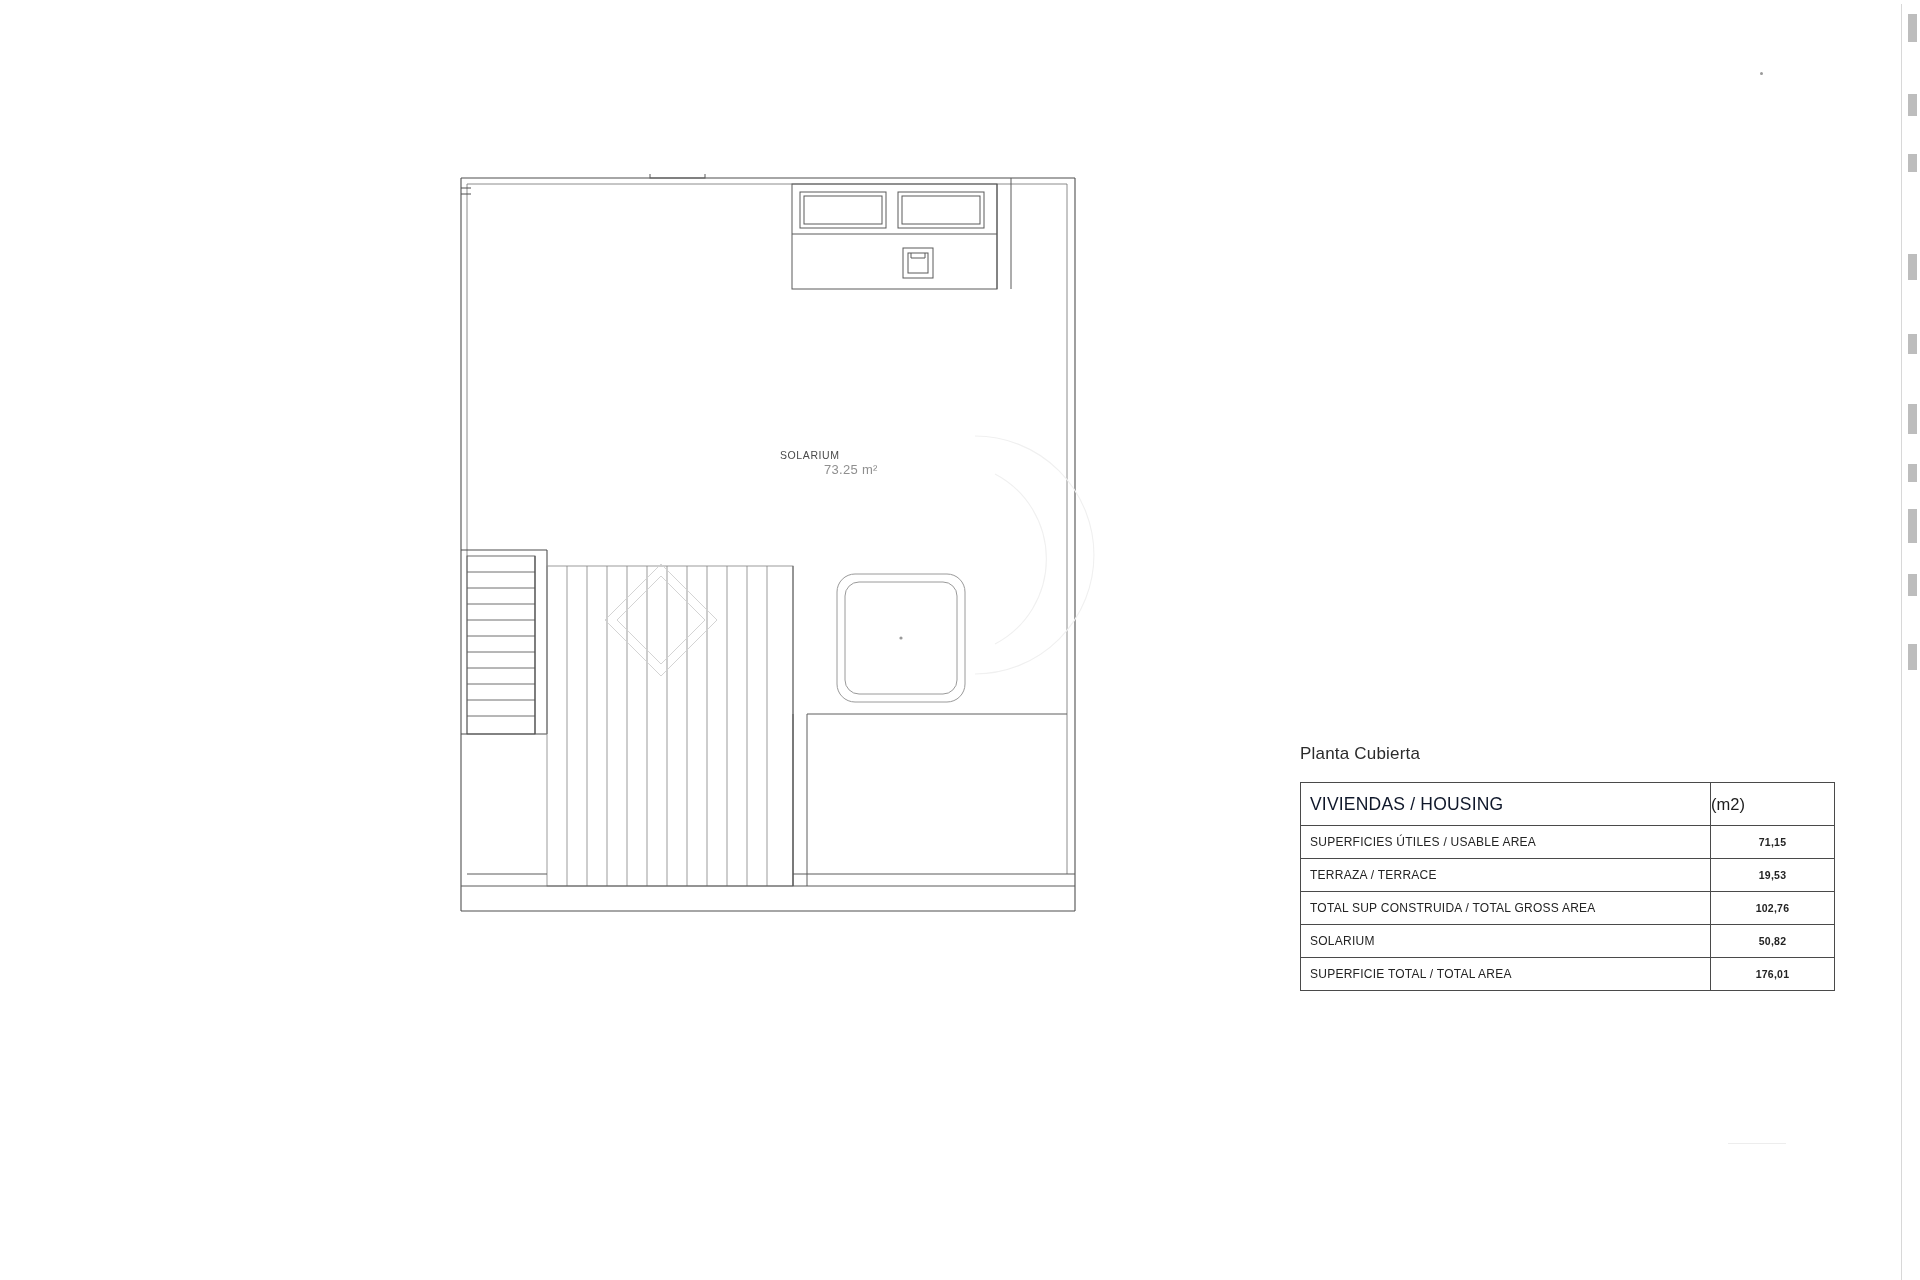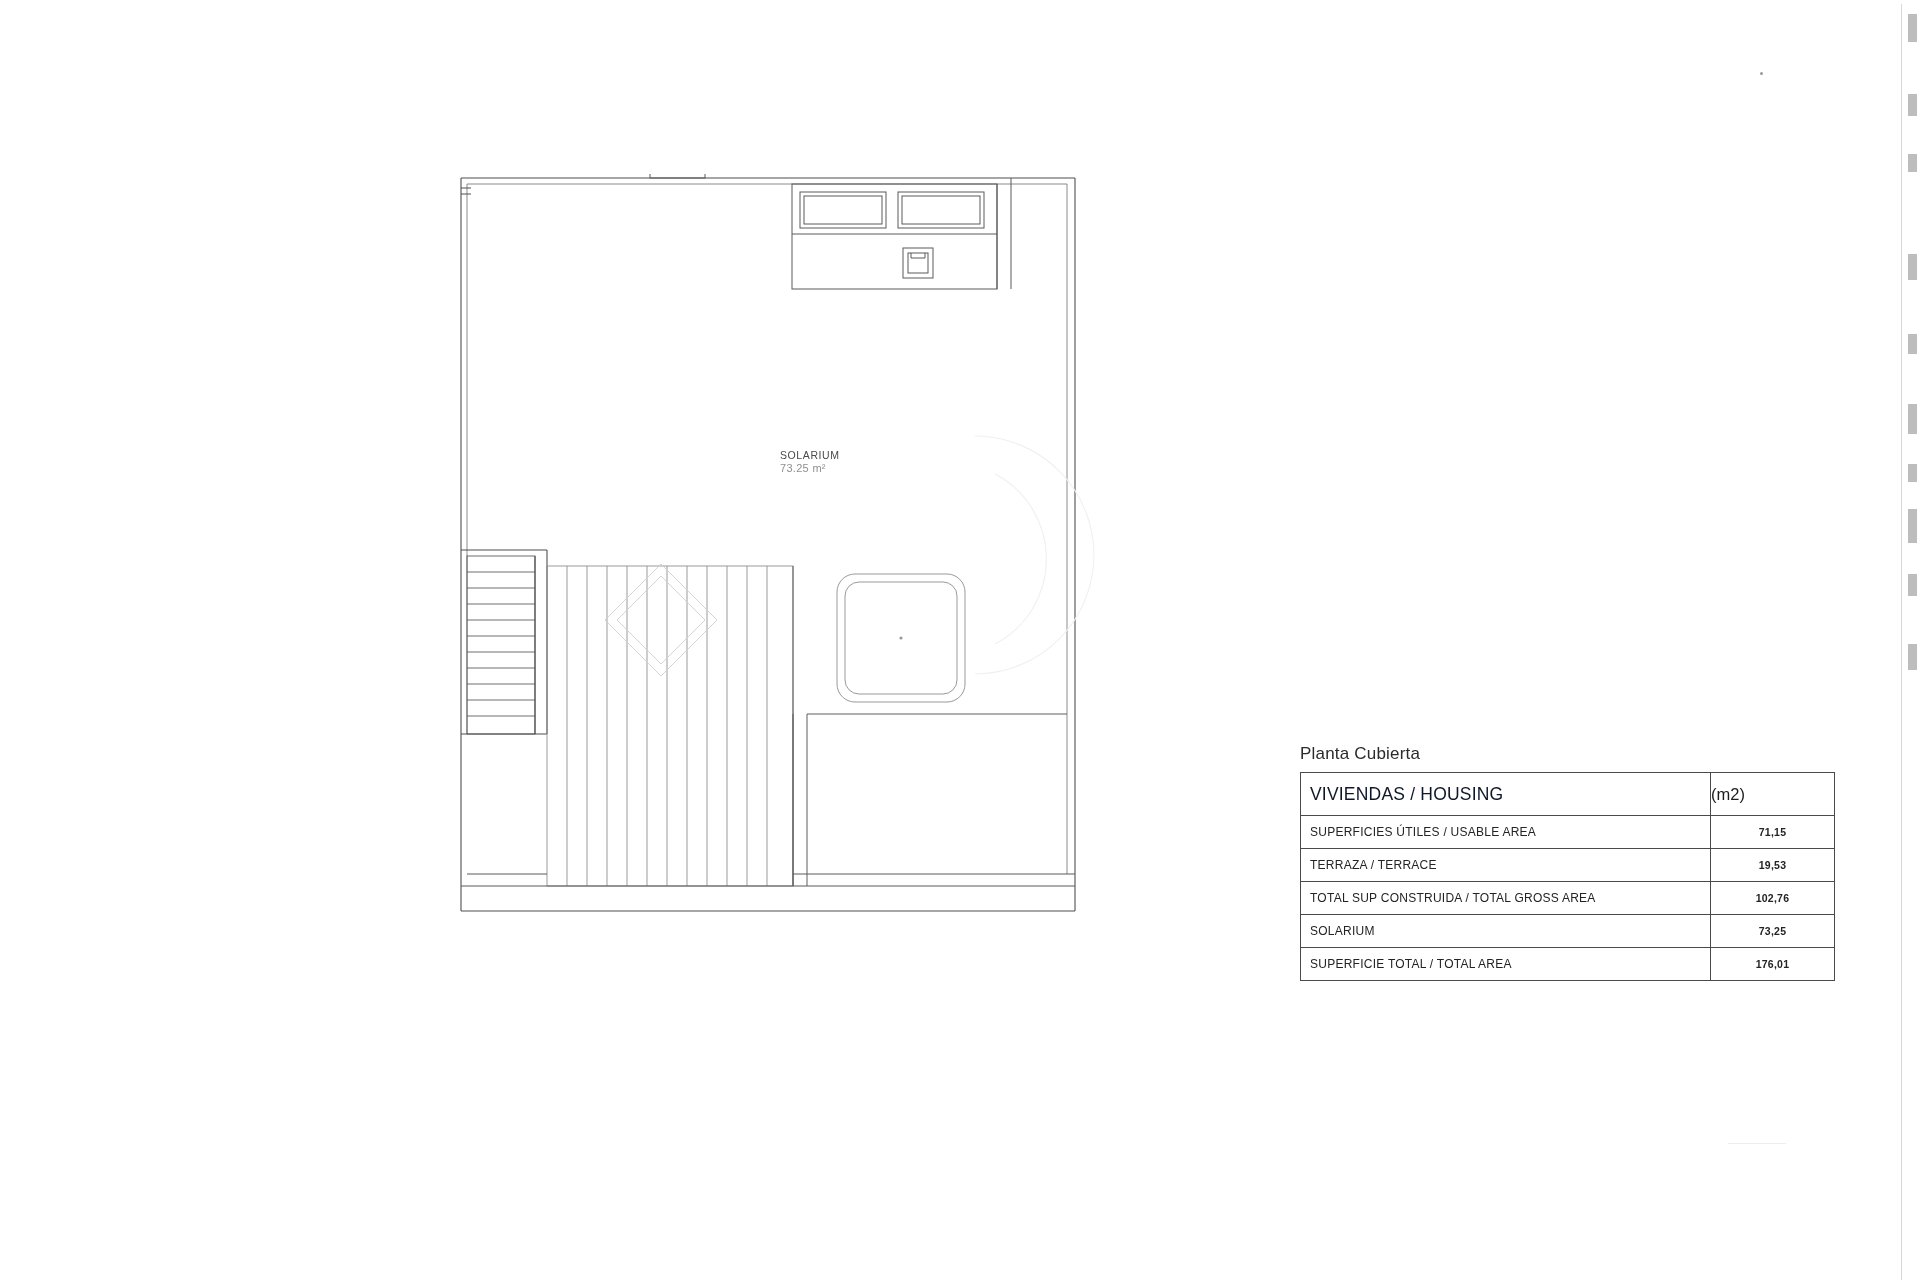--- a/index.html
+++ b/index.html
@@ -59,38 +59,39 @@
     top: 275px;
     text-align: left;
   }
   .plan-label .rm-name {
     font-size: 10.5px;
     letter-spacing: 0.6px;
     color: #4a4a4a;
     white-space: nowrap;
   }
   .plan-label .rm-area {
-    font-size: 11px;
+    font-size: 13px;
     letter-spacing: 0.3px;
     color: #8f8f8f;
     margin-top: 1px;
     white-space: nowrap;
+    margin-left: 44px;
   }
 
   
   .legend {
     position: absolute;
     left: 1300px;
     top: 740px;
     width: 536px;
   }
   .legend-title {
     font-size: 17px;
     color: #2b2b2b;
-    margin-bottom: 8px;
+    margin-bottom: 18px;
     letter-spacing: 0.2px;
   }
   table.area-table {
     border-collapse: collapse;
     width: 534px;
     table-layout: fixed;
     background: #fff;
   }
   table.area-table td {
     border: 1px solid #4a4a4a;
@@ -298,21 +299,21 @@
         <tr>
           <td class="row-left">TERRAZA / TERRACE</td>
           <td class="row-right">19,53</td>
         </tr>
         <tr>
           <td class="row-left">TOTAL SUP CONSTRUIDA / TOTAL GROSS AREA</td>
           <td class="row-right">102,76</td>
         </tr>
         <tr>
           <td class="row-left">SOLARIUM</td>
-          <td class="row-right">73,25</td>
+          <td class="row-right">50,82</td>
         </tr>
         <tr>
           <td class="row-left">SUPERFICIE TOTAL / TOTAL AREA</td>
           <td class="row-right">176,01</td>
         </tr>
       </tbody>
     </table>
   </div>
 
   <div class="footer-note"></div>

